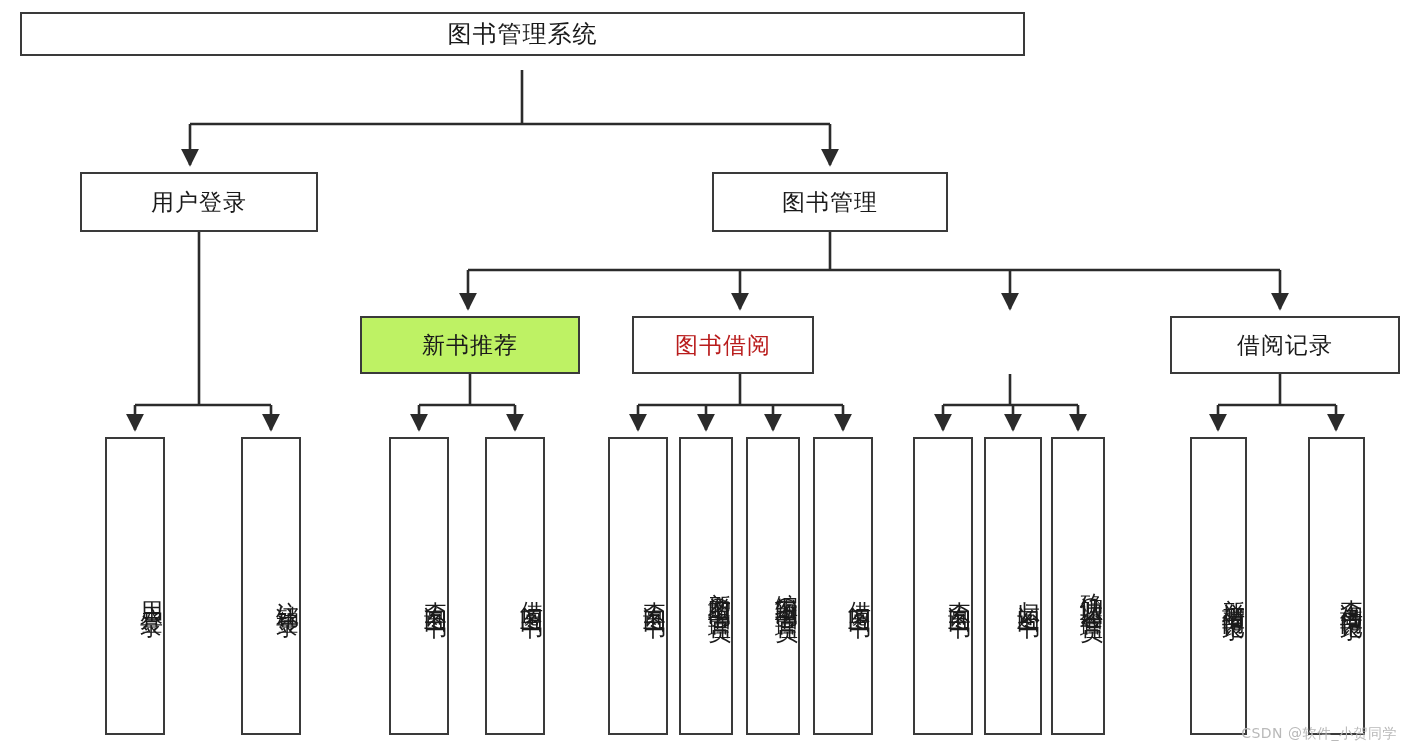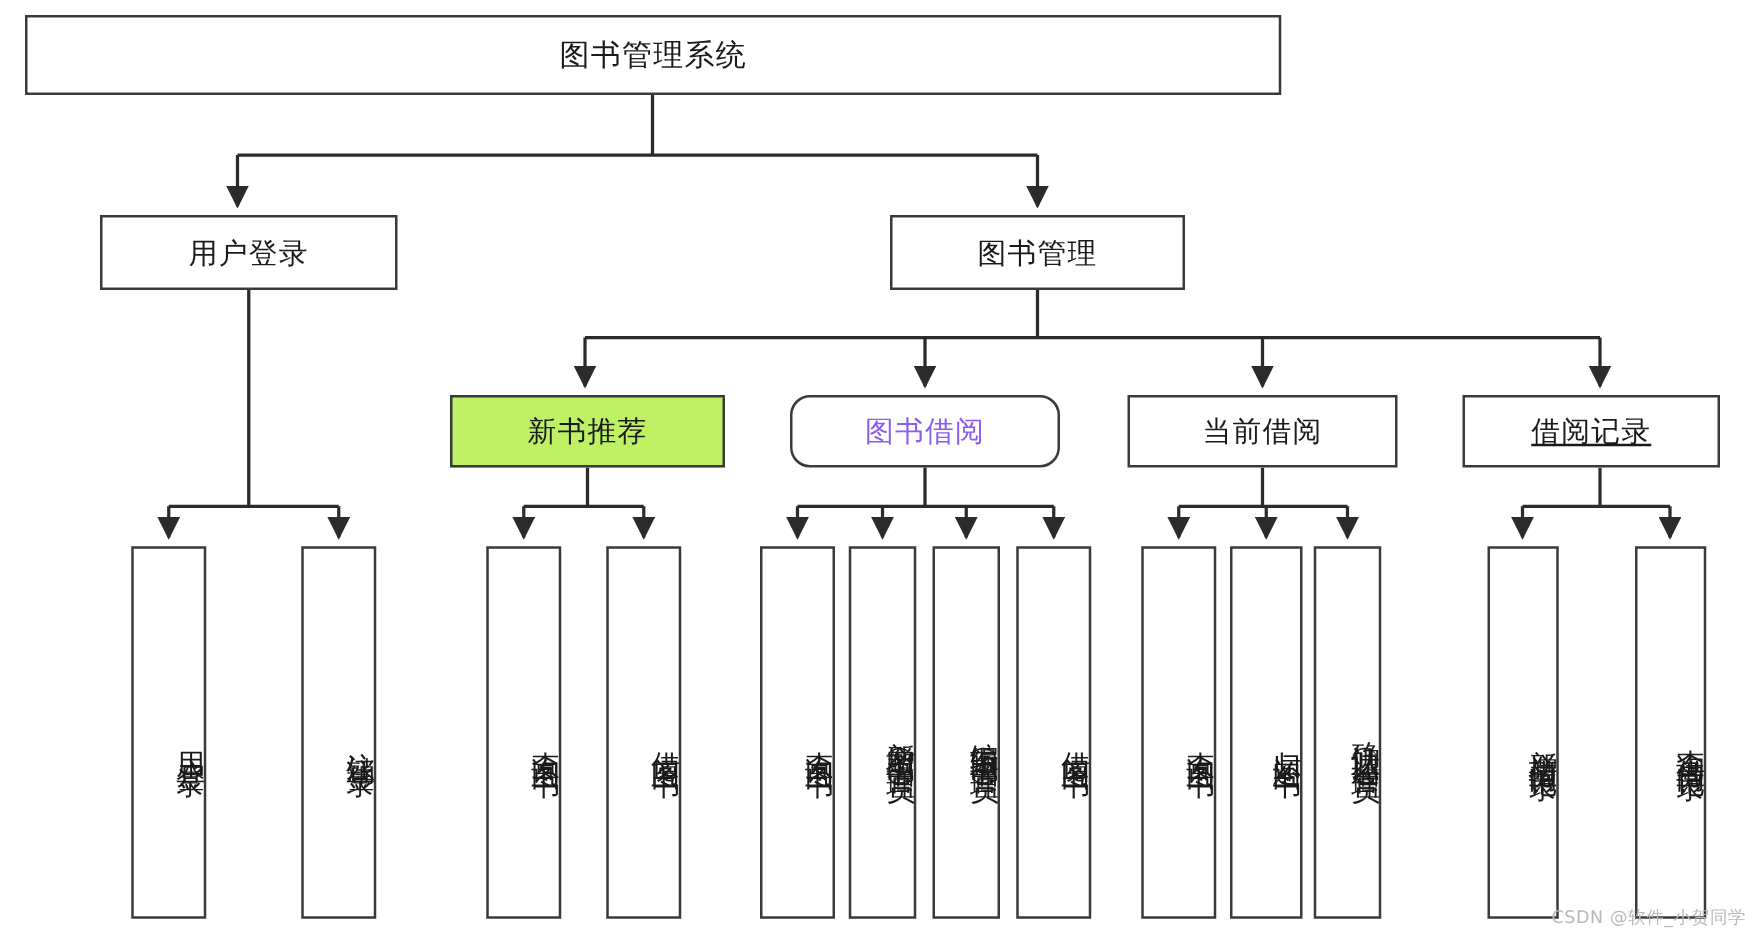--- a/index.html
+++ b/index.html
@@ -121,41 +121,38 @@
       <path d="M 1013 405 L 1013 430" marker-end="url(#arrow)"></path>
       <path d="M 1078 405 L 1078 430" marker-end="url(#arrow)"></path>
 
       <path d="M 1280 374 L 1280 405"></path>
       <path d="M 1218 405 L 1336 405"></path>
       <path d="M 1218 405 L 1218 430" marker-end="url(#arrow)"></path>
       <path d="M 1336 405 L 1336 430" marker-end="url(#arrow)"></path>
     </g>
   </svg>
 
-  <div class="node horizontal root" style="left: 20px; top: 12px; width: 1005px; height: 64px; border-color: rgb(58, 58, 58); background: rgb(255, 255, 255); color: rgb(26, 26, 26);">
+  <div class="node horizontal root" style="left: 20px; top: 12px; width: 1005px; height: 44px; border-color: rgb(58, 58, 58); background: rgb(255, 255, 255); color: rgb(26, 26, 26);">
     <span>图书管理系统</span>
   </div>
 
   <div class="node horizontal" style="left: 80px; top: 172px; width: 238px; height: 60px; border-color: rgb(58, 58, 58); background: rgb(255, 255, 255); color: rgb(26, 26, 26);">
     <span>用户登录</span>
   </div>
   <div class="node horizontal" style="left: 712px; top: 172px; width: 236px; height: 60px; border-color: rgb(58, 58, 58); background: rgb(255, 255, 255); color: rgb(26, 26, 26); justify-content: center;">
     <span>图书管理</span>
   </div>
 
   <div class="node horizontal" style="left: 360px; top: 316px; width: 220px; height: 58px; border-color: rgb(58, 58, 58); background: #bef264; color: rgb(26, 26, 26);">
     <span>新书推荐</span>
   </div>
-  <div class="node horizontal" style="left: 632px; top: 316px; width: 216px; height: 58px; border-color: rgb(58, 58, 58); background: rgb(255, 255, 255); color: #8b5cf6; border-radius: 16px;">
+  <div class="node horizontal" style="left: 632px; top: 316px; width: 182px; height: 58px; border-color: rgb(58, 58, 58); background: rgb(255, 255, 255); color: #b91c1c;">
     <span>图书借阅</span>
   </div>
-  <div class="node horizontal" style="left: 902px; top: 316px; width: 216px; height: 58px; border-color: rgb(58, 58, 58); background: rgb(255, 255, 255); color: rgb(26, 26, 26);">
-    <span>当前借阅</span>
-  </div>
-  <div class="node horizontal" style="left: 1170px; top: 316px; width: 206px; height: 58px; border-color: rgb(58, 58, 58); background: rgb(255, 255, 255); color: rgb(26, 26, 26); text-decoration: underline;">
+  <div class="node horizontal" style="left: 1170px; top: 316px; width: 230px; height: 58px; border-color: rgb(58, 58, 58); background: rgb(255, 255, 255); color: rgb(26, 26, 26);">
     <span>借阅记录</span>
   </div>
 
   <div class="node vertical" style="left: 105px; top: 437px; width: 60px; height: 298px; border-color: rgb(58, 58, 58); background: rgb(255, 255, 255); color: rgb(26, 26, 26);">
     <span class="vlabel">用户登录</span>
   </div>
   <div class="node vertical" style="left: 241px; top: 437px; width: 60px; height: 298px; border-color: rgb(58, 58, 58); background: rgb(255, 255, 255); color: rgb(26, 26, 26);">
     <span class="vlabel">注销登录</span>
   </div>
   <div class="node vertical" style="left: 389px; top: 437px; width: 60px; height: 298px; border-color: rgb(58, 58, 58); background: rgb(255, 255, 255); color: rgb(26, 26, 26);">

